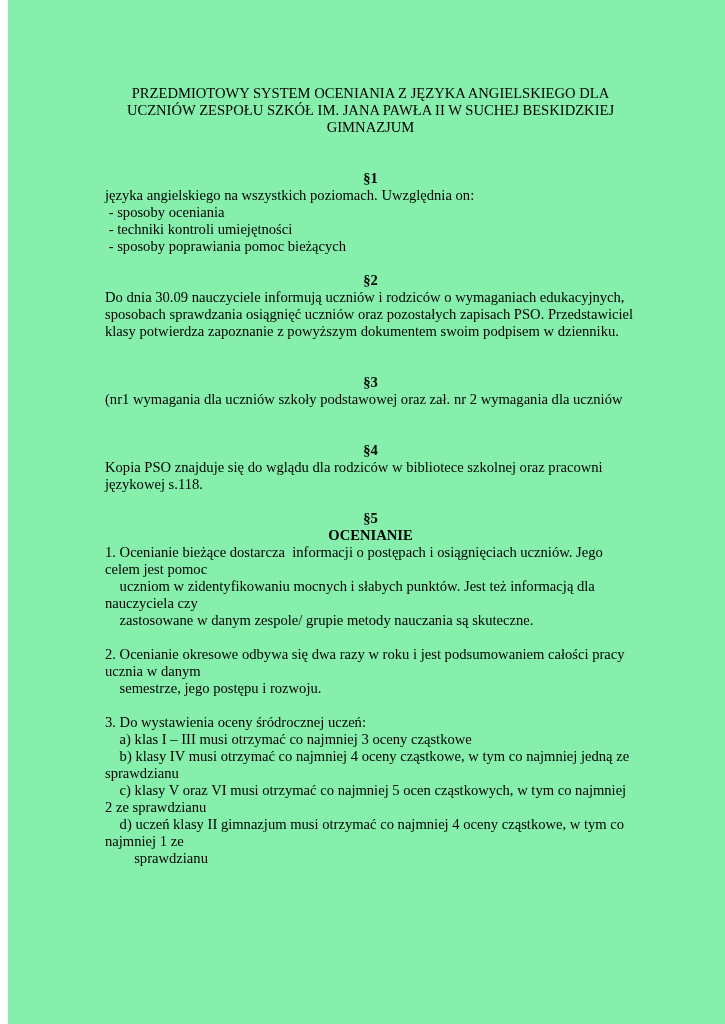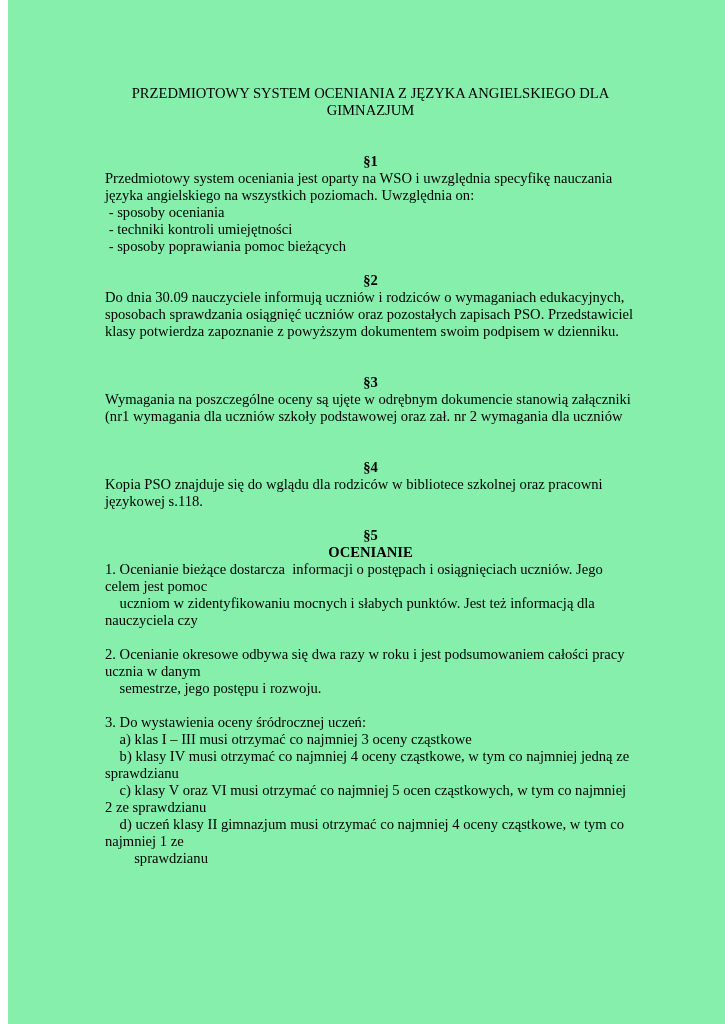--- a/index.html
+++ b/index.html
@@ -32,51 +32,51 @@
   }
   .line.center { text-align: center; }
   .line.bold   { font-weight: bold; }
 </style>
 </head>
 <body>
 
 <div class="page" style="background: #86efac; margin-left: 8px;">
   <div class="doc" style="color: rgb(0, 0, 0);">
       <div class="line center">PRZEDMIOTOWY SYSTEM OCENIANIA Z JĘZYKA ANGIELSKIEGO DLA</div>
+      <div class="line center">UCZNIÓW ZESPOŁU SZKÓŁ IM. JANA PAWŁA II W SUCHEJ BESKIDZKIEJ</div>
       <div class="line center">GIMNAZJUM</div>
       <div class="line"></div>
       <div class="line"></div>
       <div class="line center bold">§1</div>
-      <div class="line">Przedmiotowy system oceniania jest oparty na WSO i uwzględnia specyfikę nauczania</div>
       <div class="line">języka angielskiego na wszystkich poziomach. Uwzględnia on:</div>
       <div class="line"> - sposoby oceniania</div>
       <div class="line"> - techniki kontroli umiejętności</div>
       <div class="line"> - sposoby poprawiania pomoc bieżących</div>
       <div class="line"></div>
       <div class="line center bold">§2</div>
       <div class="line">Do dnia 30.09 nauczyciele informują uczniów i rodziców o wymaganiach edukacyjnych,</div>
       <div class="line">sposobach sprawdzania osiągnięć uczniów oraz pozostałych zapisach PSO. Przedstawiciel</div>
       <div class="line">klasy potwierdza zapoznanie z powyższym dokumentem swoim podpisem w dzienniku.</div>
       <div class="line"></div>
       <div class="line"></div>
       <div class="line center bold">§3</div>
-      <div class="line">Wymagania na poszczególne oceny są ujęte w odrębnym dokumencie stanowią załączniki</div>
       <div class="line">(nr1 wymagania dla uczniów szkoły podstawowej oraz zał. nr 2 wymagania dla uczniów</div>
       <div class="line"></div>
       <div class="line"></div>
       <div class="line center bold">§4</div>
       <div class="line">Kopia PSO znajduje się do wglądu dla rodziców w bibliotece szkolnej oraz pracowni</div>
       <div class="line">językowej s.118.</div>
       <div class="line"></div>
       <div class="line center bold">§5</div>
       <div class="line center bold">OCENIANIE</div>
       <div class="line">1. Ocenianie bieżące dostarcza  informacji o postępach i osiągnięciach uczniów. Jego</div>
       <div class="line">celem jest pomoc</div>
       <div class="line">    uczniom w zidentyfikowaniu mocnych i słabych punktów. Jest też informacją dla</div>
       <div class="line">nauczyciela czy</div>
+      <div class="line">    zastosowane w danym zespole/ grupie metody nauczania są skuteczne.</div>
       <div class="line"></div>
       <div class="line">2. Ocenianie okresowe odbywa się dwa razy w roku i jest podsumowaniem całości pracy</div>
       <div class="line">ucznia w danym</div>
       <div class="line">    semestrze, jego postępu i rozwoju.</div>
       <div class="line"></div>
       <div class="line">3. Do wystawienia oceny śródrocznej uczeń:</div>
       <div class="line">    a) klas I – III musi otrzymać co najmniej 3 oceny cząstkowe</div>
       <div class="line">    b) klasy IV musi otrzymać co najmniej 4 oceny cząstkowe, w tym co najmniej jedną ze</div>
       <div class="line">sprawdzianu</div>
       <div class="line">    c) klasy V oraz VI musi otrzymać co najmniej 5 ocen cząstkowych, w tym co najmniej</div>

